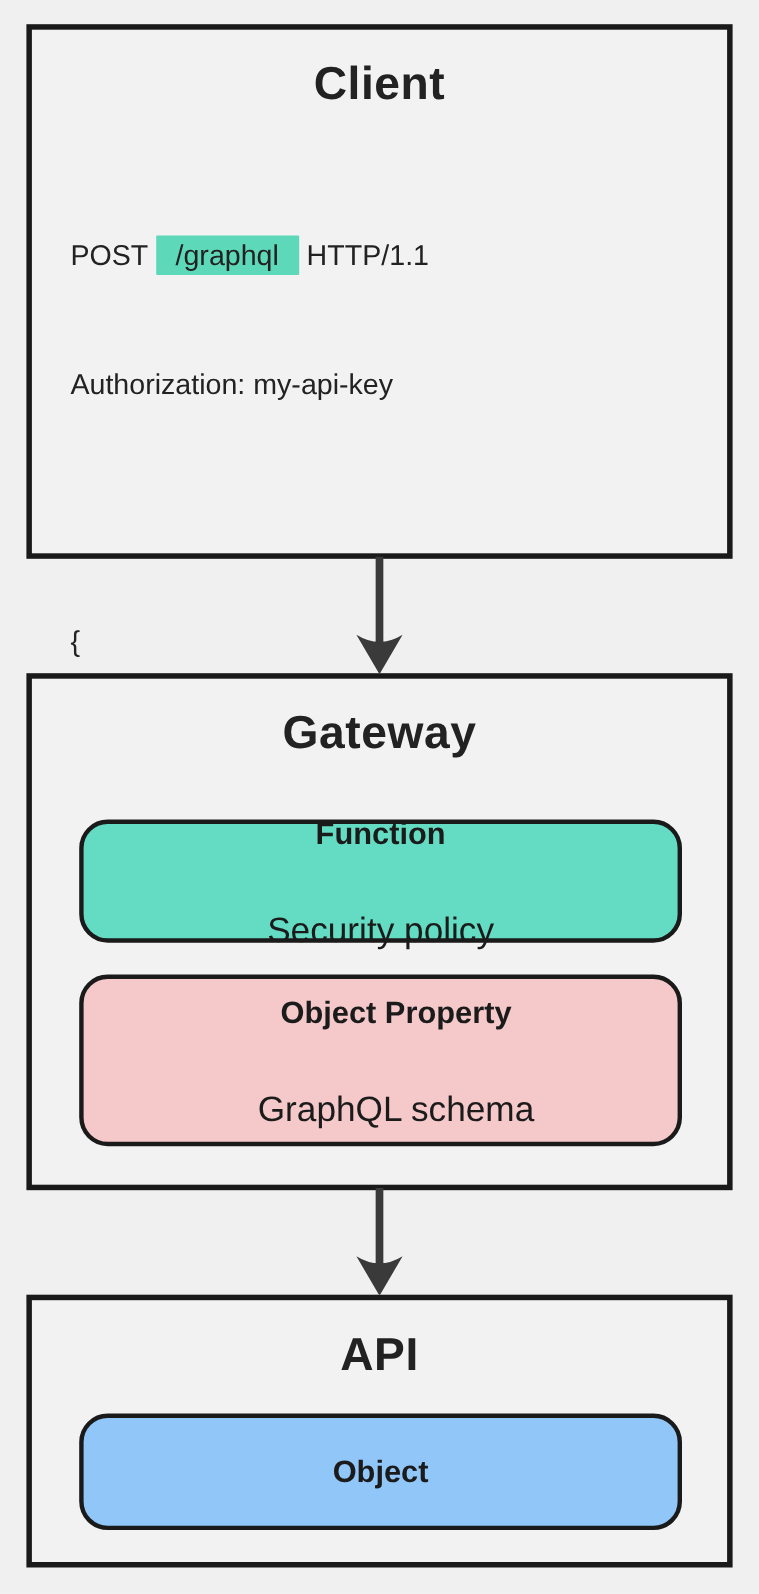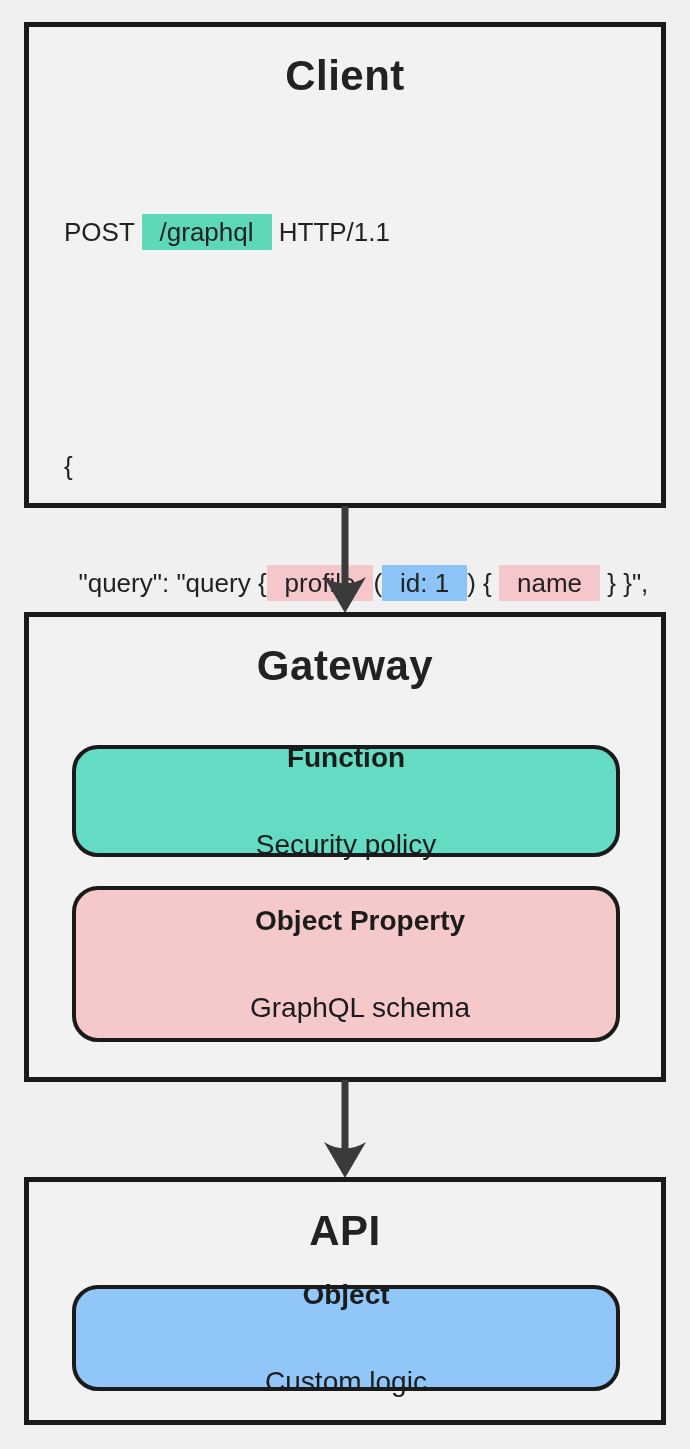--- a/index.html
+++ b/index.html
@@ -36,34 +36,35 @@
     border:4px solid #1a1a1a; border-radius:26px;
     box-sizing:border-box; background:#fff;
     display:flex; flex-direction:column;
     align-items:center; justify-content:center;
     color:#1b1b1b; text-align:center;gap:47px;
   }
   #card-function        { top:745px;  height:112px; background:#64dcc3; }
   #card-object-property { top:886px;  height:156px; background:#f5c8ca;padding-left:28px; }
   #card-object          { top:1285px; height:106px; background:#90c7f8; }
   .card-title { font-weight:700; font-size:28px; line-height:40px; }
-  .card-line  { font-size:28px; line-height:40px; }
+  .card-line  { font-size:32px; line-height:40px; }
   .arrow { position:absolute; left:315px; width:60px; }
   #arrow-1 { top:506px;  height:108px; }
   #arrow-2 { top:1080px; height:99px;  }
 </style>
 </head>
 <body>
 
 <div class="canvas">
 
   <div class="panel" id="client-box">
     <div class="panel-title">Client</div>
     <div class="code">
       <div class="line"><span>POST </span><span class="hl hl-teal">/graphql</span><span> HTTP/1.1</span></div>
+      <div class="line"><span>Authorization: my-api-key</span></div>
       <div class="line"></div>
       <div class="line"><span>{</span></div>
       <div class="line"><span>  "query": "query {</span><span class="hl hl-pink">profile</span><span>(</span><span class="hl hl-blue">id: 1</span><span>) { </span><span class="hl hl-pink">name</span><span> } }",</span></div>
       <div class="line"><span>  "variables": {}</span></div>
       <div class="line"><span>}</span></div>
     </div>
   </div>
 
   <svg class="arrow" id="arrow-1" viewBox="0 0 60 108">
     <line x1="30" y1="0" x2="30" y2="80" stroke="#3a3a3a" stroke-width="7"></line>
@@ -88,16 +89,15 @@
     <line x1="30" y1="0" x2="30" y2="72" stroke="#3a3a3a" stroke-width="7"></line>
     <path d="M30 98 L9 62 Q30 75 51 62 Z" fill="#3a3a3a"></path>
   </svg>
 
   <div class="panel" id="api-box">
     <div class="panel-title">API</div>
   </div>
 
   <div class="card" id="card-object">
     <div class="card-title">Object</div>
-    <div class="card-line">Custom logic</div>
   </div>
 
 </div>
 
 </body></html>

